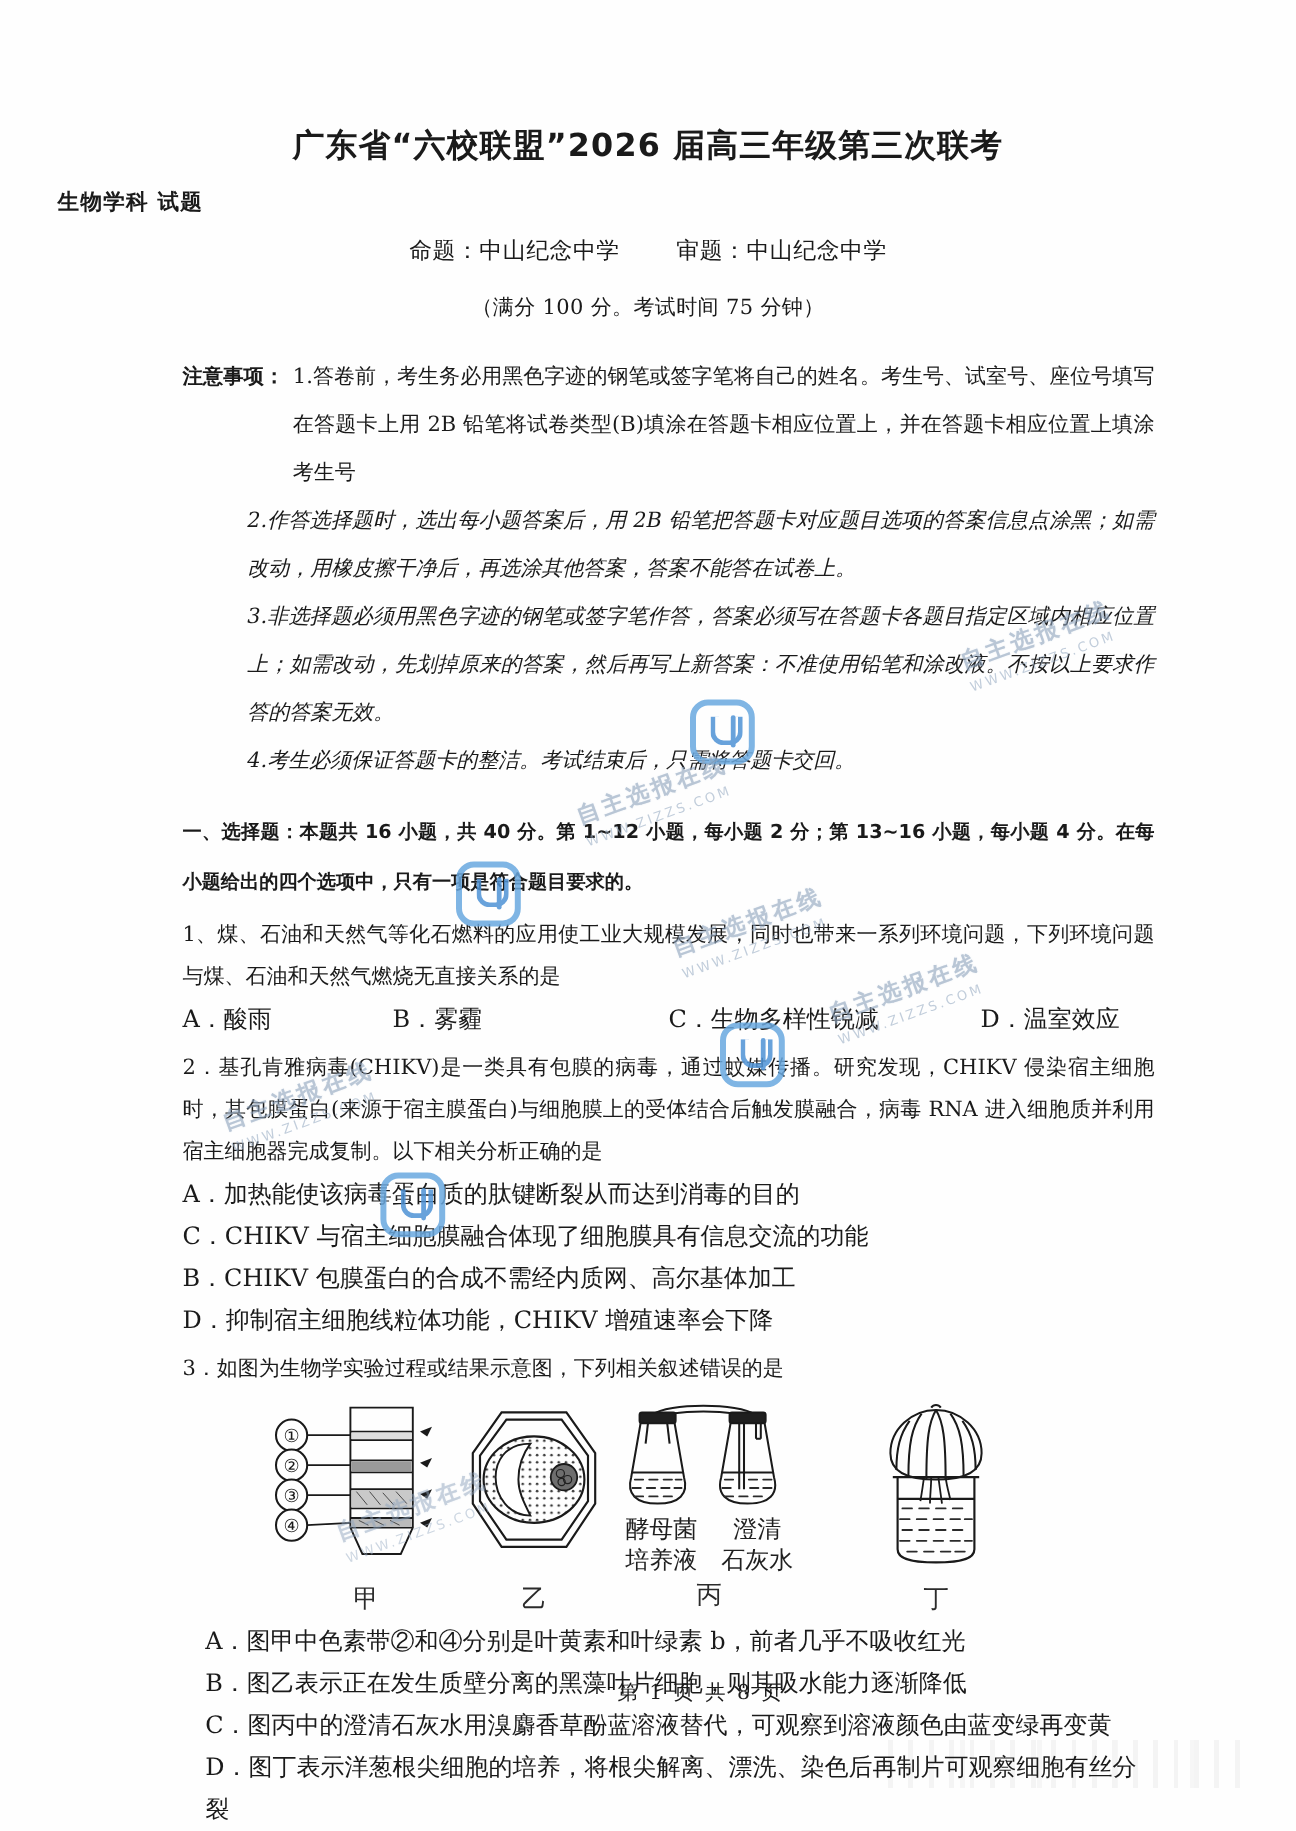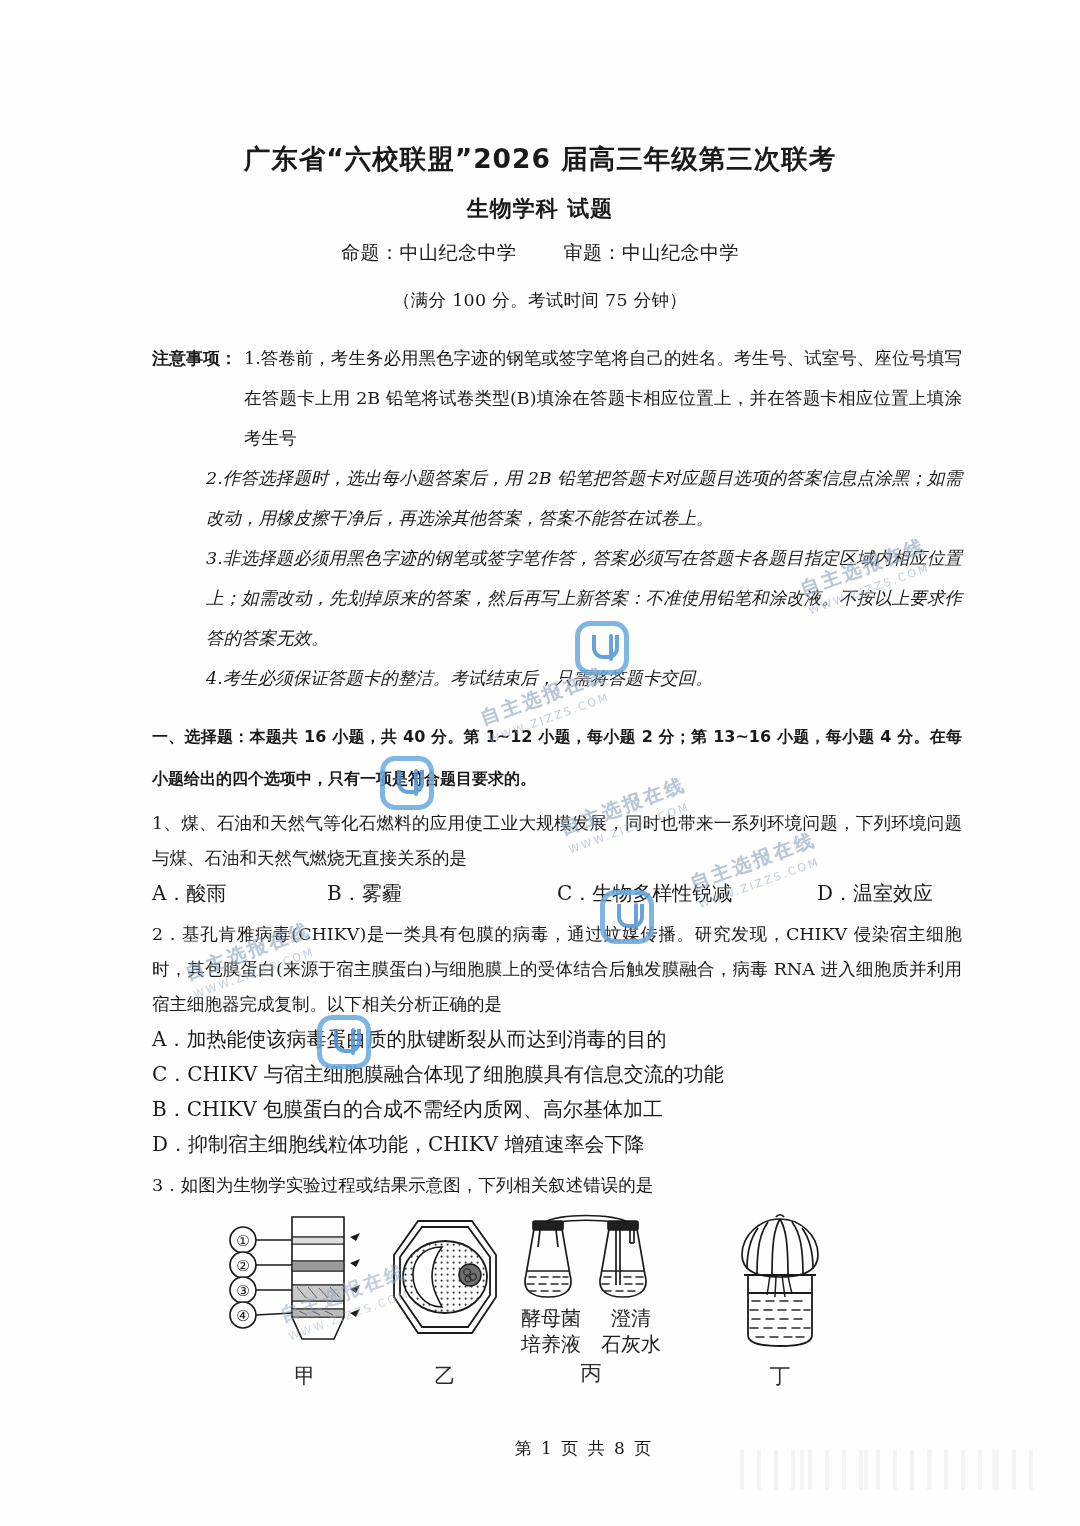--- a/index.html
+++ b/index.html
@@ -14,21 +14,20 @@
     position: relative;
     overflow: hidden;
     font-family: "DejaVu Serif", "Liberation Serif", serif;
     color: #1a1a1a;
     -webkit-font-smoothing: antialiased;
   }
   .page {
     position: absolute;
     inset: 0;
     background: #fefefe;
-    margin-top: 38px;
   }
 
   
   .wm-layer {
     position: absolute;
     inset: 0;
     pointer-events: none;
     z-index: 5;
   }
   .wm {
@@ -93,26 +92,27 @@
   }
   .title-1 {
     text-align: center;
     font-family: "DejaVu Sans", "Liberation Sans", sans-serif;
     font-weight: 700;
     font-size: 26.5px;
     letter-spacing: 1px;
     margin-top: 103px;
   }
   .title-2 {
-    text-align: center;
+    text-align: left;
     font-family: "DejaVu Sans", "Liberation Sans", sans-serif;
     font-weight: 700;
-    font-size: 22px;
+    font-size: 18px;
     letter-spacing: 1px;
     margin-top: 17px;
+    padding-left: 48px;
   }
   .byline {
     text-align: center;
     font-size: 19px;
     margin-top: 16px;
     letter-spacing: .5px;
   }
   .byline .gap { display: inline-block; width: 34px; }
   .scoreline {
     text-align: center;
@@ -491,20 +491,26 @@
                 <line x1="84" y1="124" x2="92" y2="124"></line>
                 <line x1="96" y1="124" x2="104" y2="124"></line>
             </g>
           </svg>
           <div class="fig-caption">丁</div>
         </div>
 
       </div>
     </div>
 
+    <div class="opt opt-ind" style="margin-top:6px;">
+      <div>A．图甲中色素带②和④分别是叶黄素和叶绿素 b，前者几乎不吸收红光</div>
+      <div>B．图乙表示正在发生质壁分离的黑藻叶片细胞，则其吸水能力逐渐降低</div>
+      <div>C．图丙中的澄清石灰水用溴麝香草酚蓝溶液替代，可观察到溶液颜色由蓝变绿再变黄</div>
+      <div>D．图丁表示洋葱根尖细胞的培养，将根尖解离、漂洗、染色后再制片可观察细胞有丝分裂</div>
+    </div>
 
   </div>
 
   <div class="footer">第 1 页 共 8 页</div>
   <div class="scan-noise"></div>
 
   <div class="wm-layer">
 
     <div class="wm" style="left:800px; top:516px; transform:rotate(-20deg);">
       <div class="wm-cn">自主选报在线</div>

